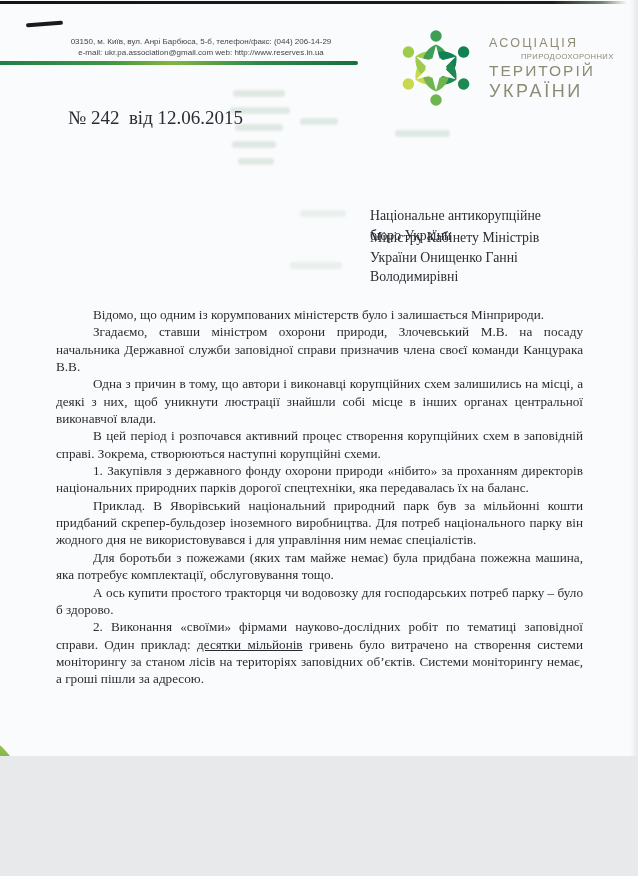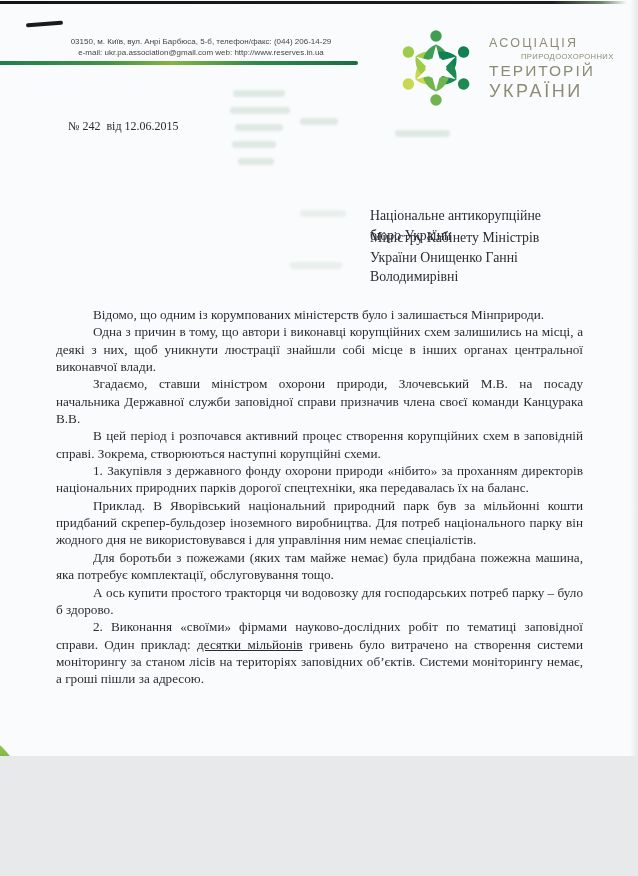--- a/index.html
+++ b/index.html
@@ -18,21 +18,21 @@
   .green-rule{position:absolute;left:0;top:61px;width:358px;height:4px;border-radius:0 3px 3px 0;
       background:linear-gradient(90deg,#20804a 0%,#3f9444 30%,#85b440 48%,#2c8a47 72%,#1b6f3f 100%);}
   .emblem{position:absolute;left:393px;top:26px;width:86px;height:84px;}
   .logo-text{position:absolute;left:489px;top:37px;width:142px;color:#8e8b75;
       font-family:"Liberation Sans",sans-serif;line-height:1;}
   .logo-l1{font-size:12.5px;letter-spacing:2.2px;margin-bottom:3px;}
   .logo-l2{font-size:7.6px;letter-spacing:0.4px;margin-bottom:3px;margin-left:32px;}
   .logo-l3{font-size:15.5px;letter-spacing:2px;margin-bottom:3px;}
   .logo-l4{font-size:18px;letter-spacing:2.6px;}
   
-  .ref-line{position:absolute;left:68px;top:107px;font-size:12px;white-space:pre;margin-top:12px;}
+  .ref-line{position:absolute;left:68px;top:107px;font-size:19px;white-space:pre;}
   
   .addressee{position:absolute;left:370px;width:240px;font-size:13.8px;line-height:19.5px;
       white-space:pre-line;}
   .addr1{top:160px;margin-top:46px;}
   .addr2{top:228px;}
   
   .body-text{position:absolute;left:56px;top:306px;width:527px;font-size:13.2px;
       line-height:17.35px;text-align:justify;}
   .body-text p{margin:0;text-indent:37px;}
   .u{text-decoration:underline;}
@@ -111,22 +111,22 @@
   <div class="bleed" style="left:290px;top:262px;width:52px;height:7px;opacity:.1;"></div>
 
   <div class="addressee addr1">Національне антикорупційне
 бюро України</div>
   <div class="addressee addr2">Міністру Кабінету Міністрів
 України Онищенко Ганні
 Володимирівні</div>
 
   <div class="body-text">
     <p>Відомо, що одним із корумпованих міністерств було і залишається Мінприроди.</p>
+    <p>Згадаємо, ставши міністром охорони природи, Злочевський М.В. на посаду начальника Державної служби заповідної справи призначив члена своєї команди Канцурака В.В.</p>
     <p>Одна з причин в тому, що автори і виконавці корупційних схем залишились на місці, а деякі з них, щоб уникнути люстрації знайшли собі місце в інших органах центральної виконавчої влади.</p>
-    <p>Згадаємо, ставши міністром охорони природи, Злочевський М.В. на посаду начальника Державної служби заповідної справи призначив члена своєї команди Канцурака В.В.</p>
     <p>В цей період і розпочався активний процес створення корупційних схем в заповідній справі. Зокрема, створюються наступні корупційні схеми.</p>
     <p>1. Закупівля з державного фонду охорони природи «нібито» за проханням директорів національних природних парків дорогої спецтехніки, яка передавалась їх на баланс.</p>
     <p>Приклад. В Яворівський національний природний парк був за мільйонні кошти придбаний скрепер-бульдозер іноземного виробництва. Для потреб національного парку він жодного дня не використовувався і для управління ним немає спеціалістів.</p>
     <p>Для боротьби з пожежами (яких там майже немає) була придбана пожежна машина, яка потребує комплектації, обслуговування тощо.</p>
     <p>А ось купити простого тракторця чи водовозку для господарських потреб парку – було б здорово.</p>
     <p><span>2. Виконання «своїми» фірмами науково-дослідних робіт по тематиці заповідної справи. Один приклад: </span><span class="u">десятки мільйонів</span><span> гривень було витрачено на створення системи моніторингу за станом лісів на територіях заповідних об’єктів. Системи моніторингу немає, а гроші пішли за адресою.</span></p>
   </div>
 
   <div class="watermark">
     <svg viewBox="0 0 152 134" width="152" height="134" aria-hidden="true">

